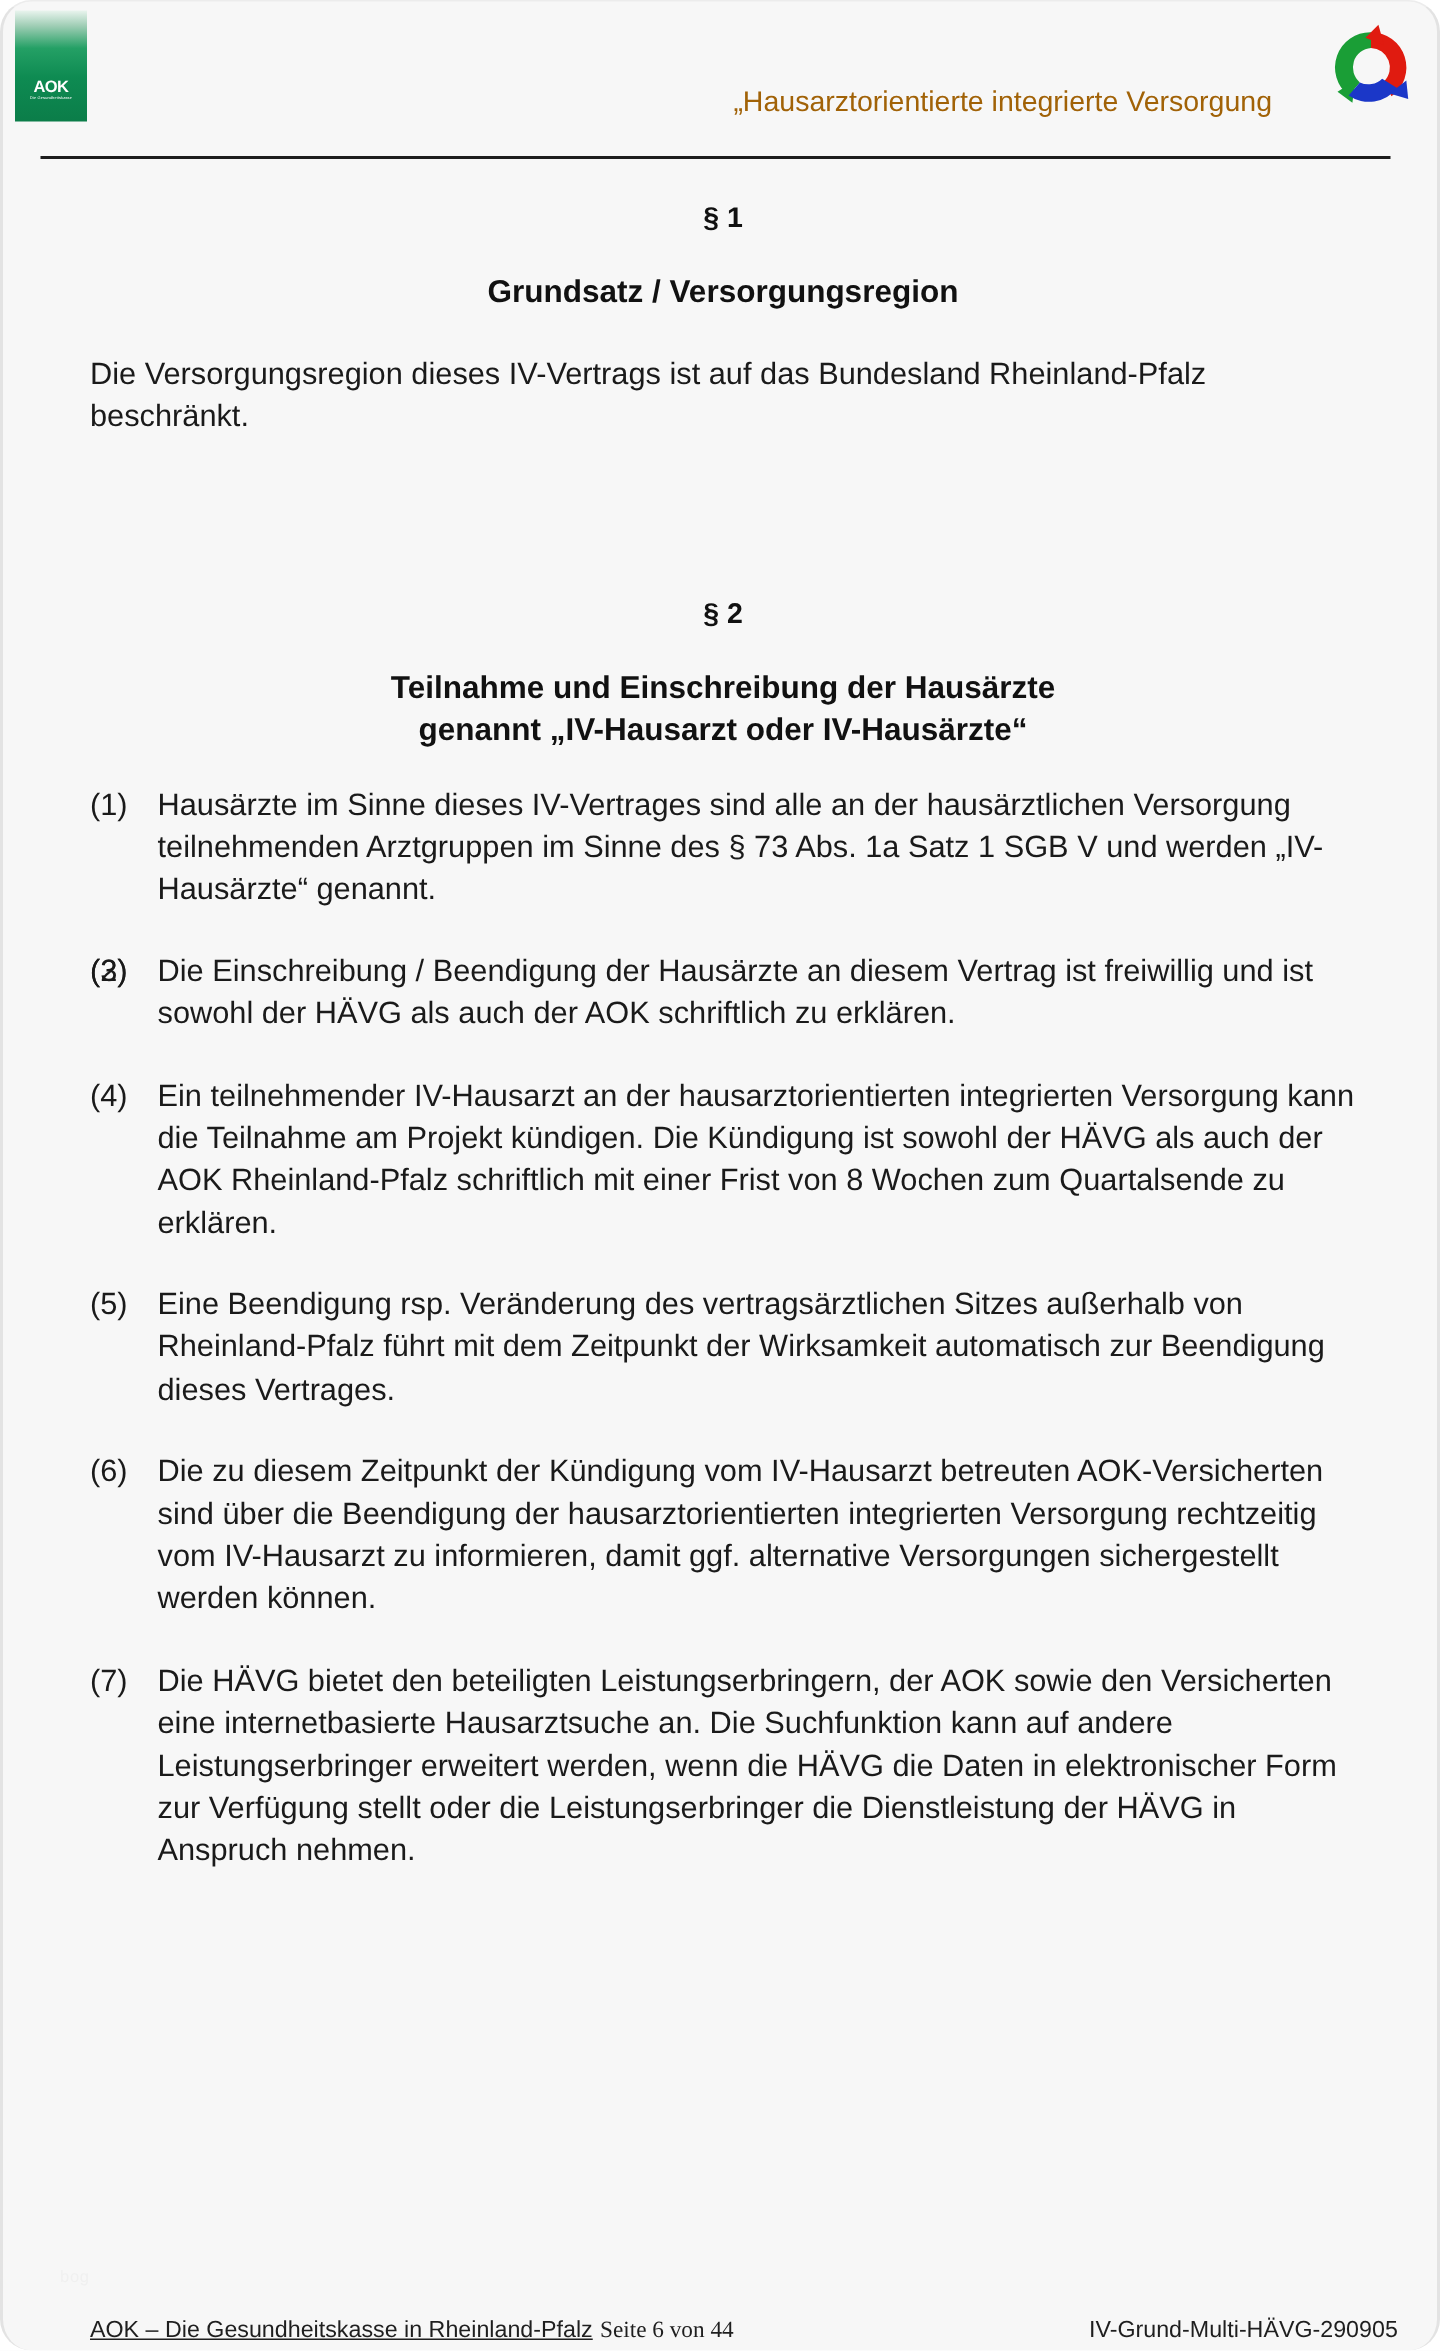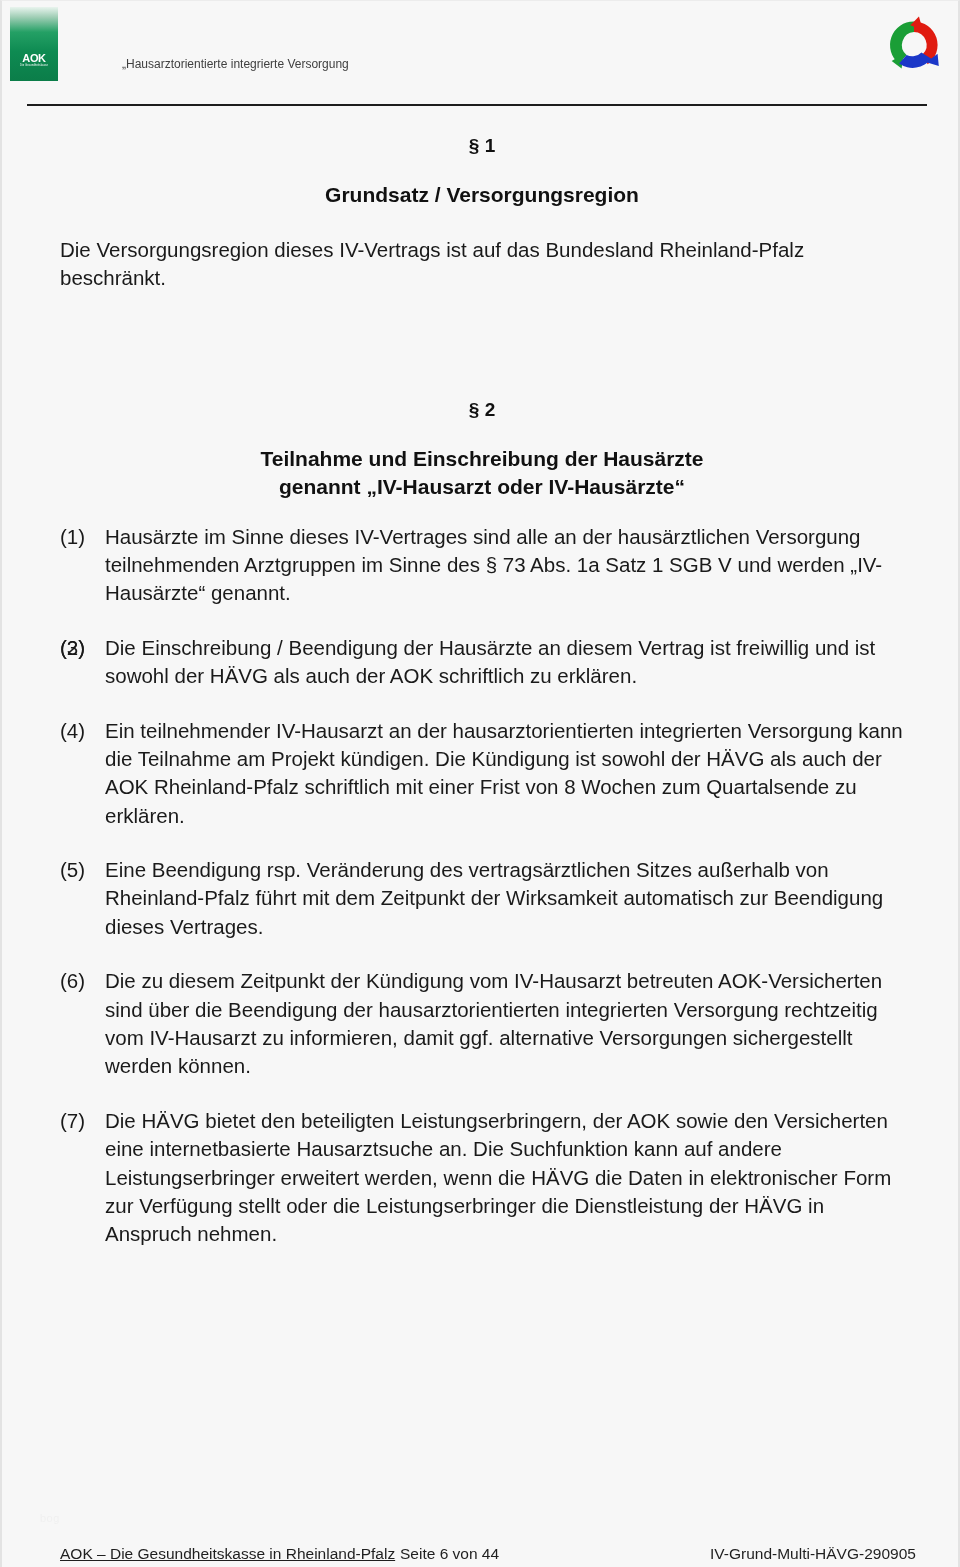--- a/index.html
+++ b/index.html
@@ -13,20 +13,21 @@
   .page {
     position: relative;
     width: 960px;
     height: 1567px;
     background: #f7f7f7;
     box-sizing: border-box;
     border-left: 2px solid #e3e3e3;
     border-right: 2px solid #e3e3e3;
     border-top: 1px solid #ececec;
     overflow: hidden;
+    border-radius: 21px;
   }
 
   
   .header {
     position: relative;
     height: 110px;
   }
   .aok-logo {
     position: absolute;
     left: 8px;
@@ -64,23 +65,23 @@
     top: 13px;
     width: 62px;
     height: 62px;
   }
 
   .header-title {
     position: absolute;
     left: 120px;
     right: 110px;
     top: 55px;
-    text-align: left;
-    font-size: 12px;
-    color: #404040;
+    text-align: right;
+    font-size: 19px;
+    color: #a16207;
     line-height: 1.42;
   }
   .header-title .ht-line {
     display: block;
     white-space: nowrap;
   }
 
   .header-rule {
     position: absolute;
     left: 25px;
@@ -143,22 +144,22 @@
   .footer {
     position: absolute;
     left: 0;
     bottom: 4px;
     width: 960px;
     height: 26px;
     font-size: 15.5px;
     color: #1f1f1f;
   }
   .footer .f-left  { position: absolute; left: 58px;  bottom: 0; white-space: nowrap; text-decoration: underline; }
-  .footer .f-mid   { position: absolute; left: 398px; bottom: 0; white-space: nowrap; }
-  .footer .f-right { position: absolute; left: 708px; bottom: 0; white-space: nowrap; text-align: right; }
+  .footer .f-mid   { position: absolute; left: 398px; bottom: 0; white-space: nowrap; font-family: Liberation Serif, serif; }
+  .footer .f-right { position: absolute; left: 724px; bottom: 0; white-space: nowrap; text-align: right; }
 </style>
 </head>
 <body>
 
 <div class="page">
 
   <div class="header">
 
     <div class="aok-logo">
       <span class="aok-mark">

